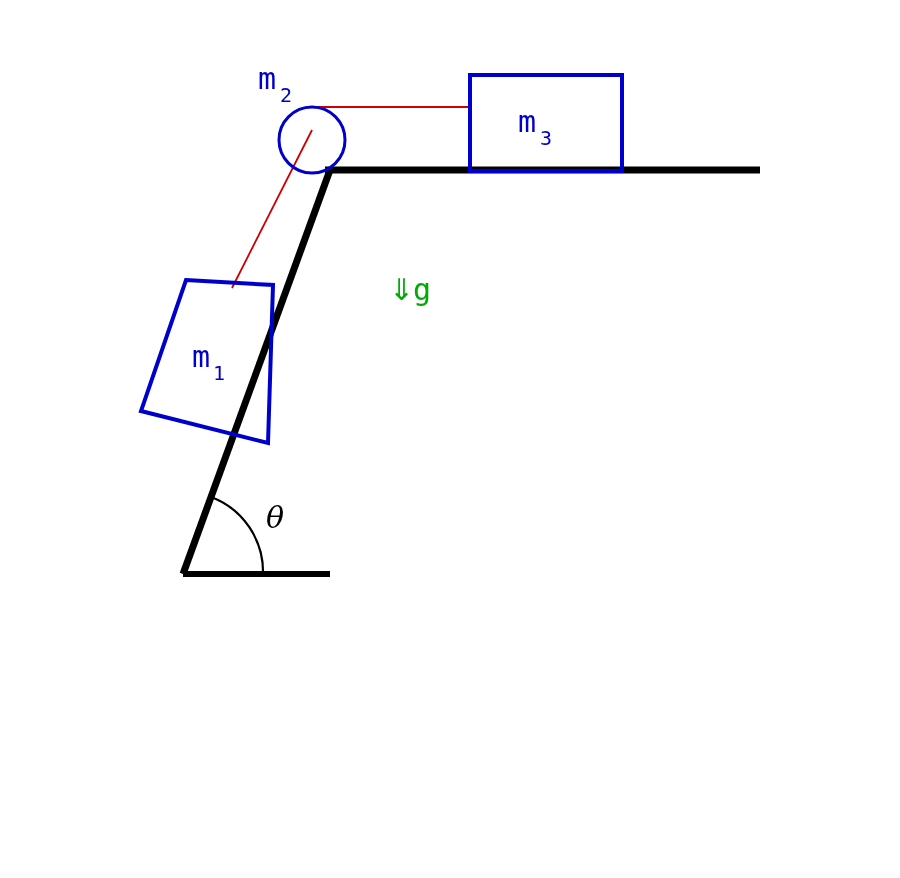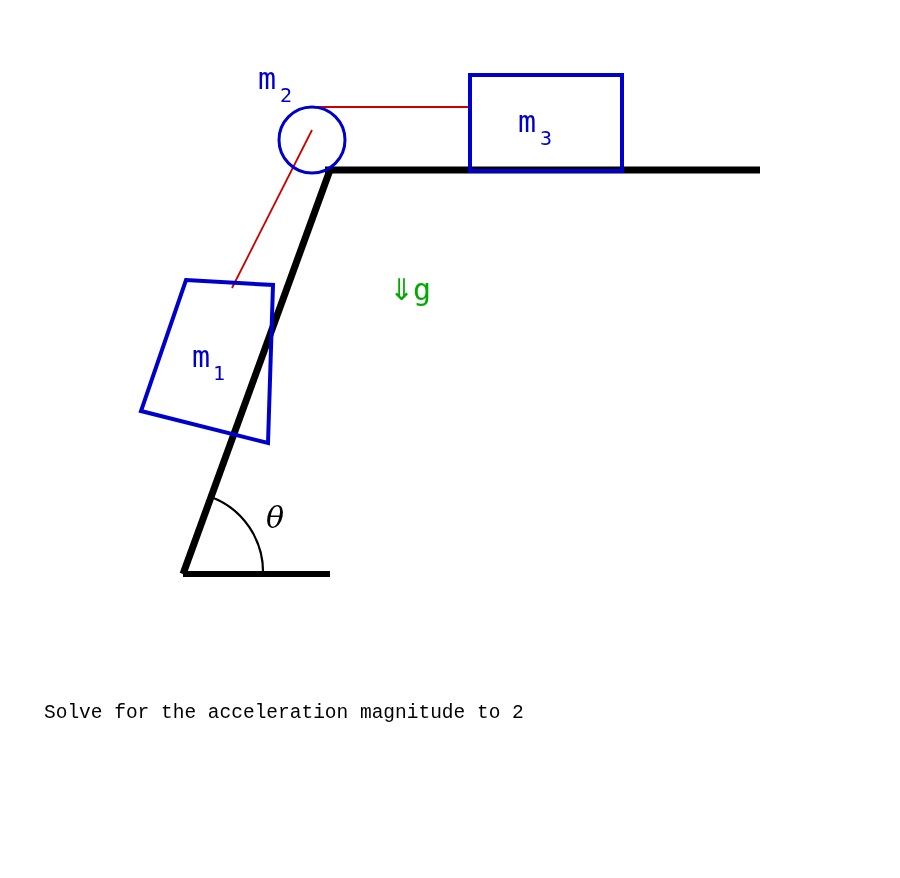--- a/index.html
+++ b/index.html
@@ -79,16 +79,15 @@
   </g>
 
   <g>
     <text x="389" y="300" font-family="DejaVu Sans, sans-serif" font-size="30" fill="#00aa00">⇓</text>
     <text x="413" y="300" font-family="DejaVu Sans Mono, monospace" font-size="30" fill="#00aa00">g</text>
   </g>
 
 </svg>
 
 <div class="problem-text">
-  <div>Solve for the acceleration magnitude to 2</div>
   
   
 </div>
 
 </body></html>

